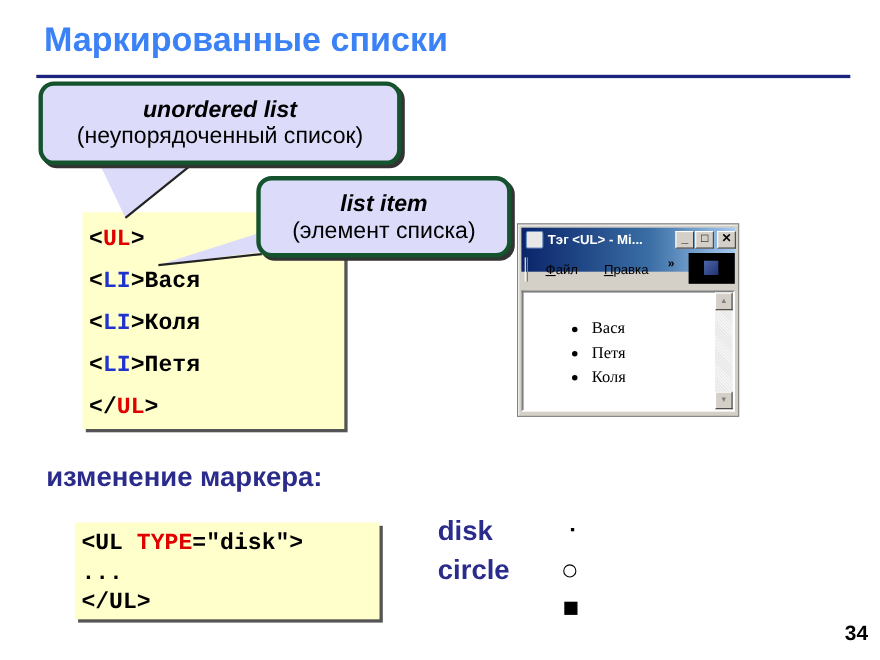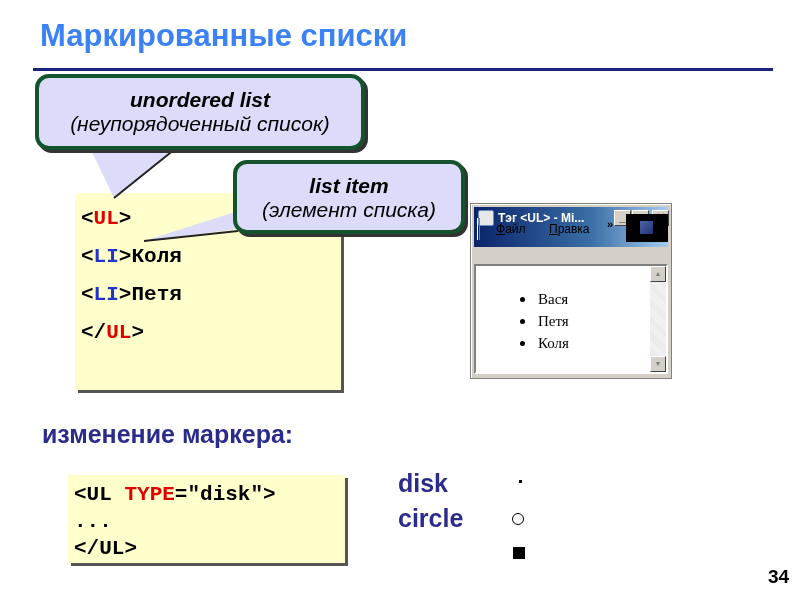--- a/index.html
+++ b/index.html
@@ -14,36 +14,36 @@
     }
     .title-rule {
       position: absolute; left: 33px; top: 68px; width: 740px; height: 3px; background: #1a237e;
     }
     
     .code-box {
       position: absolute; background: #ffffcc;
       box-shadow: 3px 3px 0 #555;
       font-family: "Liberation Mono", monospace; font-weight: bold; color: #000;
     }
-    .code-main { left: 75px; top: 193px; width: 266px; height: 197px; padding: 7px 0 0 6px; font-size: 21px; }
+    .code-main { left: 75px; top: 193px; width: 238px; height: 197px; padding: 7px 0 0 6px; font-size: 21px; }
     .code-main .ln { height: 38px; line-height: 38px; }
     .kw-red { color: #e00000; }
     .kw-blue { color: #2233cc; }
     .code-small { left: 68px; top: 475px; width: 277px; height: 88px; padding: 6px 0 0 6px; font-size: 21px; }
     .code-small .ln { height: 27px; line-height: 27px; }
 
     
     .callout {
       position: absolute; background: #dcdcfa; border: 4px solid #14532d;
       border-radius: 14px; box-shadow: 3px 3px 0 #333;
       text-align: center; color: #000;
       font-family: "Liberation Sans", sans-serif;
     }
     .callout .t1 { font-weight: bold; font-style: italic; font-size: 21px; }
-    .callout .t2 { font-style: italic; font-size: 21px; }
+    .callout .t2 { font-size: 21px; }
     .callout-ul { left: 35px; top: 74px; width: 330px; height: 76px; padding-top: 10px; }
     .callout-li { left: 233px; top: 160px; width: 232px; height: 74px; padding-top: 10px; }
     .tail { position: absolute; }
 
     
     .win {
       position: absolute; left: 470px; top: 203px; width: 202px; height: 176px;
       background: #d4d0c8; border: 1px solid #808080;
       box-shadow: inset 1px 1px 0 #fff;
     }
@@ -56,21 +56,21 @@
     .win-icon {
       position: absolute; left: 4px; top: 3px; width: 16px; height: 16px;
       background: #e8e8e8; border: 1px solid #6a8ac0; border-radius: 2px;
     }
     .win-btn {
       position: absolute; top: 3px; width: 17px; height: 16px; background: #d4d0c8;
       border: 1px solid; border-color: #fff #404040 #404040 #fff;
       color: #000; font-size: 11px; line-height: 13px; text-align: center; font-weight: bold;
     }
     .win-menu {
-      position: absolute; left: 3px; top: 10px; width: 194px; height: 30px;
+      position: absolute; left: 3px; top: 26px; width: 194px; height: 30px;
       font-size: 12px; color: #000; font-family: "Liberation Sans", sans-serif;
     }
     .menu-grip { position: absolute; left: 3px; top: 4px; width: 3px; height: 22px; border-left: 1px solid #fff; border-right: 1px solid #808080; }
     .menu-item { position: absolute; top: 8px; }
     .menu-item u { text-decoration: underline; }
     .menu-chev { position: absolute; left: 133px; top: 4px; font-size: 11px; font-weight: bold; }
     .win-logo {
       position: absolute; left: 152px; top: 0px; width: 42px; height: 28px; background: #000;
     }
     .win-logo-flag {
@@ -117,20 +117,21 @@
     }
   </style>
 </head>
 <body>
 
 <div class="slide-title">Маркированные списки</div>
 <div class="title-rule"></div>
 
 <div class="code-box code-main">
   <div class="ln"><span>&lt;</span><span class="kw-red">UL</span><span>&gt;</span></div>
+  <div class="ln"><span>&lt;</span><span class="kw-blue">LI</span><span>&gt;</span><span>Вася</span></div>
   <div class="ln"><span>&lt;</span><span class="kw-blue">LI</span><span>&gt;</span><span>Коля</span></div>
   <div class="ln"><span>&lt;</span><span class="kw-blue">LI</span><span>&gt;</span><span>Петя</span></div>
   <div class="ln"><span>&lt;/</span><span class="kw-red">UL</span><span>&gt;</span></div>
 </div>
 
 <svg class="tail" style="left:80px;top:140px;" width="110" height="65">
   <polygon points="10,8 95,8 34,58" fill="#dcdcfa"></polygon>
   <line x1="95" y1="9" x2="34" y2="58" stroke="#222" stroke-width="2"></line>
 </svg>
 <svg class="tail" style="left:140px;top:205px;" width="110" height="40">

